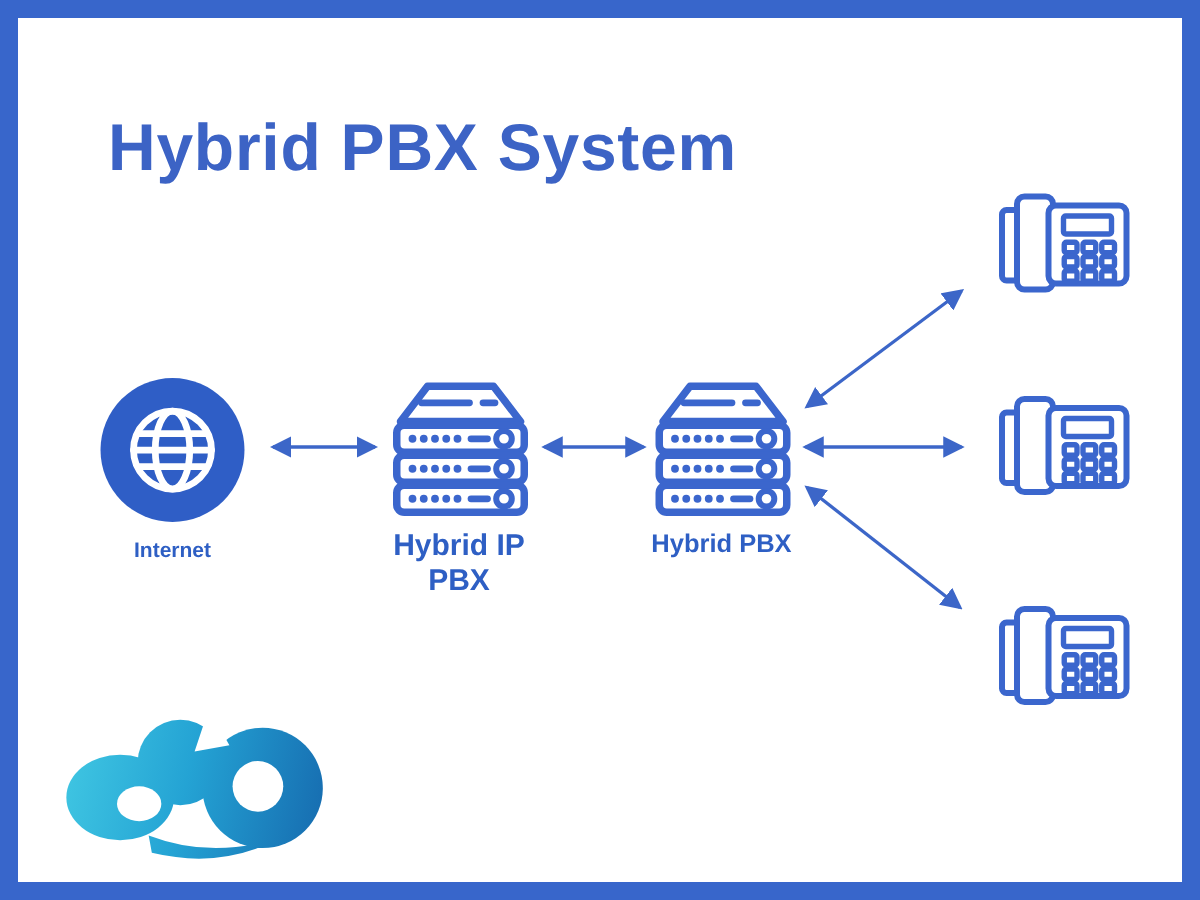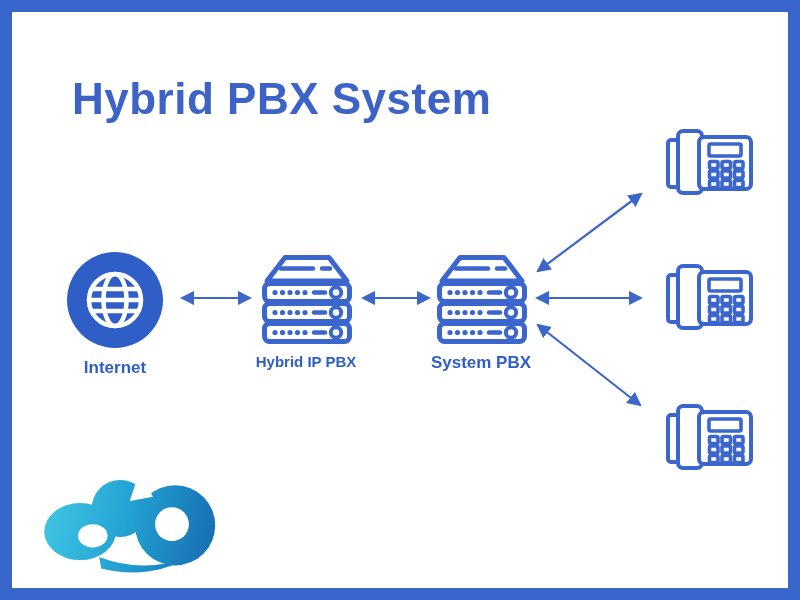--- a/index.html
+++ b/index.html
@@ -16,22 +16,22 @@
   .page-title {
     position: absolute; left: 56px; top: 58px; margin: 16px;
     font-size: 44px; font-weight: bold; letter-spacing: 0.5px;
     color: var(--c-title, #3c63c5); z-index: 2;
   }
   .node { position: absolute; z-index: 2; }
   .node-label {
     position: absolute; z-index: 2; text-align: center;
     color: var(--c-label, #2e5fc4); font-weight: 600;
   }
-  .label-internet { left: 55px; top: 358px; width: 120px; font-size: 17px; }
-  .label-hybrid   { left: 246px; top: 353px; width: 120px; font-size: 15px; }
+  .label-internet { left: 55px; top: 358px; width: 120px; font-size: 14px; }
+  .label-hybrid   { left: 246px; top: 353px; width: 120px; font-size: 20px; }
   .label-analog   { left: 421px; top: 353px; width: 120px; font-size: 17px; }
 
   .globe-wrap  { left: 65px;  top: 250px; width: 100px; height: 100px; }
   .server-hybrid { left: 261px; top: 254px; width: 92px; height: 90px; }
   .server-analog { left: 436px; top: 254px; width: 92px; height: 90px; }
   .phone-1 { left: 662px; top: 125px; width: 92px; height: 74px; }
   .phone-2 { left: 662px; top: 260px; width: 92px; height: 74px; }
   .phone-3 { left: 662px; top: 400px; width: 92px; height: 74px; }
   .cloud-logo { position: absolute; left: 40px; top: 466px; width: 190px; height: 108px; z-index: 2; }
 
@@ -145,21 +145,21 @@
       <circle class="srv-dot" cx="14" cy="78.5" r="2.6"></circle>
         <circle class="srv-dot" cx="21.5" cy="78.5" r="2.6"></circle>
         <circle class="srv-dot" cx="29" cy="78.5" r="2.6"></circle>
         <circle class="srv-dot" cx="36.5" cy="78.5" r="2.6"></circle>
         <circle class="srv-dot" cx="44" cy="78.5" r="2.6"></circle>
       <line class="srv-line" x1="53" y1="78.5" x2="64" y2="78.5"></line>
       <circle class="srv-ring" cx="75" cy="78.5" r="5.2"></circle>
     </g>
   </svg>
 </div>
-<div class="node-label label-analog">System PBX</div>
+<div class="node-label label-analog">Hybrid PBX</div>
 
 <div class="node phone-1">
   <svg viewBox="0 0 92 74" width="92" height="74" xmlns="http://www.w3.org/2000/svg">
     <rect class="ph-part" x="6" y="15" width="13" height="47" rx="3"></rect>
     <rect class="ph-part" x="16" y="6" width="24" height="62" rx="5"></rect>
     <rect class="ph-part" x="37" y="12" width="52" height="52" rx="5"></rect>
     <rect class="ph-sub" x="47" y="19" width="32" height="12" rx="1.5"></rect>
     <g>
       <rect class="ph-sub" x="47.5" y="36.5" width="8.5" height="7" rx="1.5"></rect>
         <rect class="ph-sub" x="60" y="36.5" width="8.5" height="7" rx="1.5"></rect>

